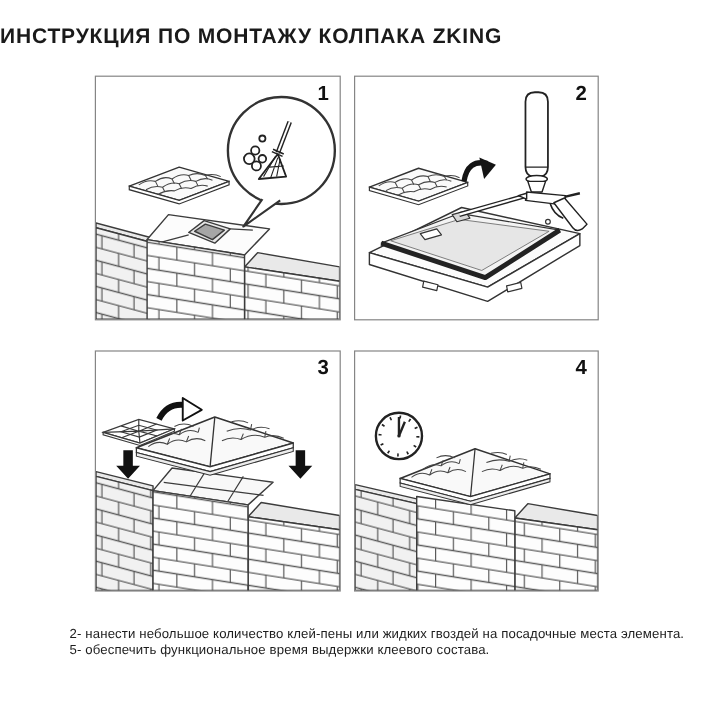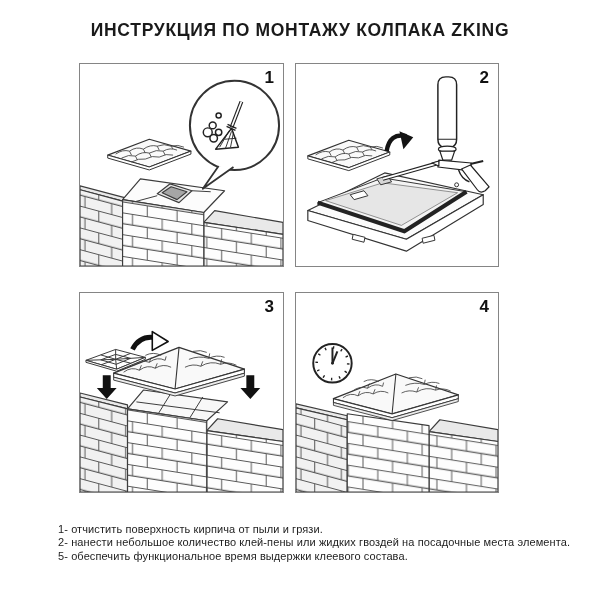--- a/index.html
+++ b/index.html
@@ -1,18 +1,18 @@
 <!DOCTYPE html>
 <html><head>
 <meta charset="utf-8">
 <style>
   html,body{margin:0;padding:0;background:#fff;}
   .page{position:relative;width:600px;height:600px;background:#fff;overflow:hidden;
         font-family:"Liberation Sans",sans-serif;color:#1f1f1f;}
-  .title{position:absolute;top:20px;left:0;width:600px;text-align:center;
+  .title{position:absolute;top:20px;left:0;width:600px;
          font-size:17.5px;font-weight:bold;letter-spacing:.7px;color:#1a1a1a;white-space:nowrap;}
   .panel{position:absolute;box-sizing:border-box;border:1.6px solid #858585;background:#fff;}
   .p1{left:79px;top:63px;width:205px;height:204px;}
   .p2{left:295px;top:63px;width:204px;height:204px;}
   .p3{left:79px;top:292px;width:205px;height:201px;}
   .p4{left:295px;top:292px;width:204px;height:201px;}
   .panel svg.art{position:absolute;left:0;top:0;width:100%;height:100%;}
   .num{position:absolute;top:5px;right:9px;font-size:17px;font-weight:bold;color:#111;line-height:1;}
   .steps{position:absolute;left:58px;top:523px;width:536px;font-size:11px;line-height:13.3px;
          letter-spacing:.1px;color:#1d1d1d;}
@@ -187,18 +187,17 @@
         <circle cx="37" cy="71" r="16" fill="none" stroke="#222" stroke-width="2.6" stroke-dasharray="1.4,6.98"></circle>
         <line x1="37" y1="71" x2="37" y2="55" stroke="#222" stroke-width="2"></line>
         <line x1="37" y1="71" x2="42" y2="59" stroke="#222" stroke-width="2"></line>
         <circle cx="37" cy="71" r="1.4" fill="#222"></circle>
       </g>
     </svg>
     <span class="num">4</span>
   </div>
 
   <div class="steps">
-    <div class="step">1- отчистить поверхность кирпича от пыли и грязи.</div>
     <div class="step">2- нанести небольшое количество клей-пены или жидких гвоздей на посадочные места элемента.</div>
     <div class="step">5- обеспечить функциональное время выдержки клеевого состава.</div>
   </div>
 
 </div>
 
 </body></html>

